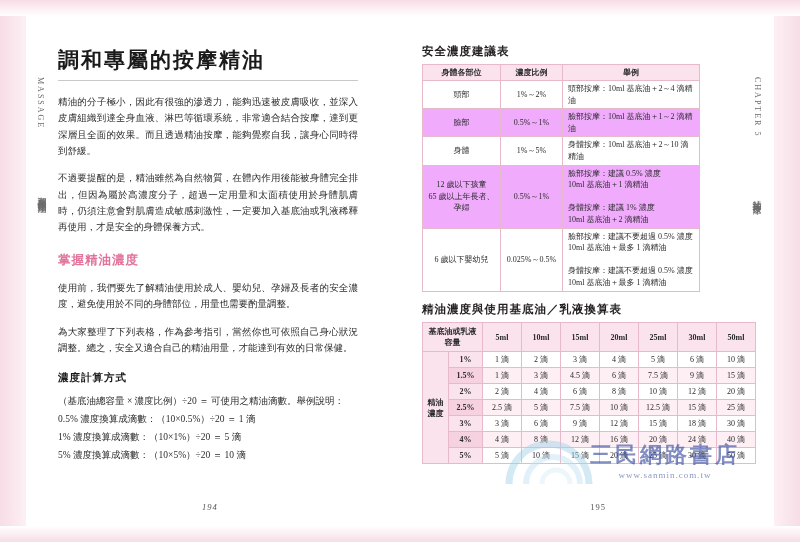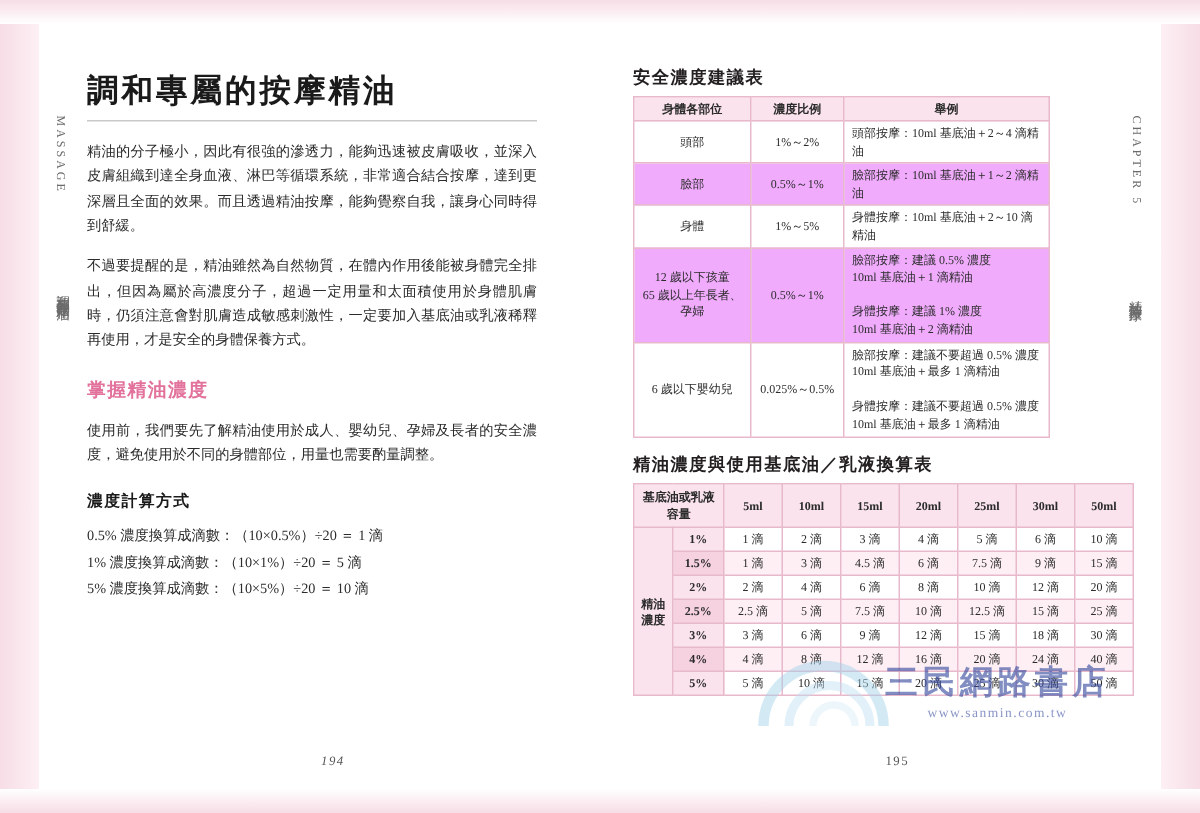--- a/index.html
+++ b/index.html
@@ -63,21 +63,21 @@
   h3.sub2{
     margin:13px 0 7px 0;font-size:10.5px;font-weight:bold;color:#1a1a1a;letter-spacing:1px;
   }
   .calc-list{margin:0;padding:0;list-style:none;}
   .calc-list li{margin:0 0 2px 0;font-size:9.5px;line-height:1.65;}
   .strong-line{font-weight:bold;margin-top:6px;display:block;font-size:9.5px;}
 
   .folio{
     position:absolute;bottom:14px;font-size:8.5px;color:#555;letter-spacing:1px;
   }
-  #folio-left{left:188px;font-style:italic;}
+  #folio-left{left:176px;font-style:italic;}
   #folio-right{right:168px;text-align:center;}
 
   
   .r-head{
     position:absolute;left:22px;top:28px;font-size:11.5px;font-weight:bold;letter-spacing:1px;
   }
   table{border-collapse:collapse;font-size:8px;color:#2b2b2b;}
   table td,table th{border:1px solid #e7b9cb;padding:2px 3px;vertical-align:middle;}
   th{background:#fae3ec;font-weight:bold;text-align:center;}
   .t1{position:absolute;left:22px;top:48px;width:278px;table-layout:fixed;}
@@ -124,23 +124,25 @@
 
       <h1 class="title">調和專屬的按摩精油</h1>
       <div class="title-rule"></div>
 
       <div class="body-col">
         <p>精油的分子極小，因此有很強的滲透力，能夠迅速被皮膚吸收，並深入皮膚組織到達全身血液、淋巴等循環系統，非常適合結合按摩，達到更深層且全面的效果。而且透過精油按摩，能夠覺察自我，讓身心同時得到舒緩。</p>
         <p>不過要提醒的是，精油雖然為自然物質，在體內作用後能被身體完全排出，但因為屬於高濃度分子，超過一定用量和太面積使用於身體肌膚時，仍須注意會對肌膚造成敏感刺激性，一定要加入基底油或乳液稀釋再使用，才是安全的身體保養方式。</p>
 
         <h2 class="sub">掌握精油濃度</h2>
         <p>使用前，我們要先了解精油使用於成人、嬰幼兒、孕婦及長者的安全濃度，避免使用於不同的身體部位，用量也需要酌量調整。</p>
+        <p>為大家整理了下列表格，作為參考指引，當然你也可依照自己身心狀況調整。總之，安全又適合自己的精油用量，才能達到有效的日常保健。</p>
 
         <h3 class="sub2">濃度計算方式</h3>
         <ul class="calc-list">
+          <li>（基底油總容量 × 濃度比例）÷20 ＝ 可使用之精油滴數。舉例說明：</li>
           <li>0.5% 濃度換算成滴數：（10×0.5%）÷20 ＝ 1 滴</li>
           <li>1% 濃度換算成滴數：（10×1%）÷20 ＝ 5 滴</li>
           <li>5% 濃度換算成滴數：（10×5%）÷20 ＝ 10 滴</li>
         </ul>
       </div>
 
       <div class="folio" id="folio-left">194</div>
     </div>
 
     <div class="page-right">

